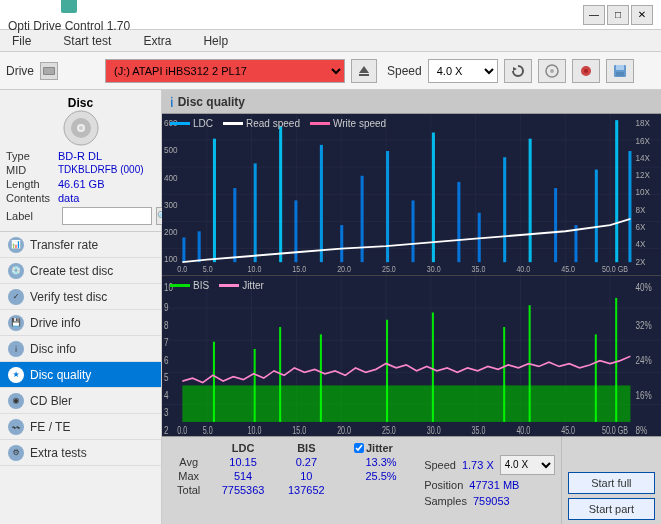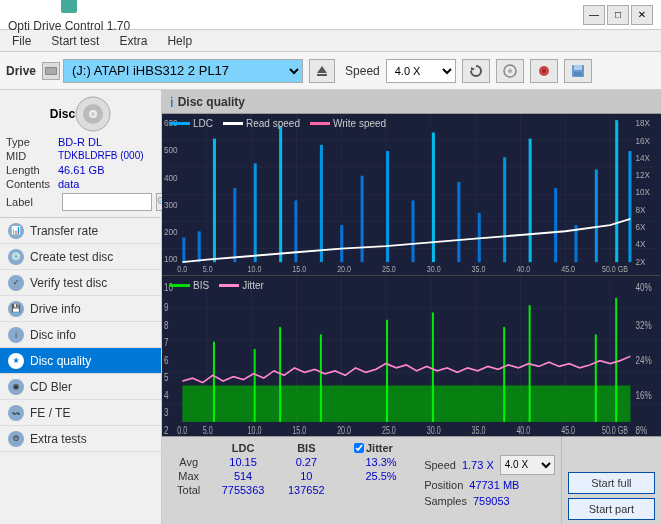--- a/index.html
+++ b/index.html
@@ -7,40 +7,40 @@
     
     
     .titlebar { background: #fff; height: 30px; display: flex; align-items: center; justify-content: space-between; padding: 0 8px; border-bottom: 1px solid #ccc; }
     .titlebar-left { display: flex; align-items: center; gap: 6px; flex-direction: column; }
     .titlebar-icon { width: 16px; height: 16px; background: #4a9; border-radius: 2px; }
     .titlebar-title { font-size: 12px; color: #333; }
     .titlebar-controls { display: flex; gap: 2px; }
     .titlebar-btn { width: 22px; height: 20px; border: 1px solid #aaa; background: #e8e8e8; cursor: pointer; display: flex; align-items: center; justify-content: center; font-size: 10px; }
     
     
-    .menubar { background: #f0f0f0; height: 22px; display: flex; align-items: center; padding: 0 4px; border-bottom: 1px solid #ccc; gap: 4px; }
+    .menubar { background: #f0f0f0; height: 22px; display: flex; align-items: center; padding: 0 4px; border-bottom: 1px solid #ccc; gap: 16px; }
     .menu-item { padding: 2px 8px; font-size: 12px; cursor: pointer; color: #333; }
     
     
     .toolbar { background: #f5f5f5; height: 38px; display: flex; align-items: center; padding: 0 6px; border-bottom: 1px solid #ccc; gap: 6px; }
-    .toolbar-label { font-size: 12px; font-weight: bold; color: #333; }
-    .drive-select { height: 24px; width: 240px; border: 1px solid #aaa; background: #7dd3fc; font-size: 13px; padding: 0 4px; }
+    .toolbar-label { font-size: 12px; font-weight: normal; color: #333; }
+    .drive-select { height: 24px; width: 240px; border: 1px solid #aaa; background: #ef4444; font-size: 11px; padding: 0 4px; margin-left: 44px; }
     .eject-btn { width: 26px; height: 24px; border: 1px solid #aaa; background: #e8e8e8; cursor: pointer; display: flex; align-items: center; justify-content: center; }
     .speed-label { font-size: 12px; color: #333; margin-left: 4px; }
     .speed-select { height: 24px; width: 70px; border: 1px solid #aaa; background: white; font-size: 11px; padding: 0 4px; }
     .toolbar-icon-btn { width: 28px; height: 24px; border: 1px solid #aaa; background: #e8e8e8; cursor: pointer; display: flex; align-items: center; justify-content: center; }
     
     
     .main { display: flex; height: calc(524px - 90px); }
     
     
     .sidebar { width: 162px; background: #f0f0f0; border-right: 1px solid #ccc; display: flex; flex-direction: column; }
     
     .disc-section { padding: 6px; border-bottom: 1px solid #ccc; }
-    .disc-header { display: flex; align-items: center; justify-content: center; margin-bottom: 4px; }
+    .disc-header { display: flex; align-items: center; justify-content: flex-start; margin-bottom: 4px; flex-direction: column; }
     .disc-title { font-weight: bold; font-size: 12px; }
     
     .disc-info-row { display: flex; align-items: flex-start; margin-bottom: 2px; font-size: 11px; }
     .disc-info-label { color: #333; width: 52px; flex-shrink: 0; }
     .disc-info-value { color: #0000cc; font-weight: normal; }
     
     .label-row { display: flex; align-items: center; gap: 4px; margin-top: 3px; }
     .label-input { width: 90px; height: 18px; border: 1px solid #aaa; background: white; font-size: 10px; padding: 0 2px; }
     .label-btn { width: 18px; height: 18px; border: 1px solid #aaa; background: #e8e8e8; cursor: pointer; font-size: 9px; display: flex; align-items: center; justify-content: center; }
     

